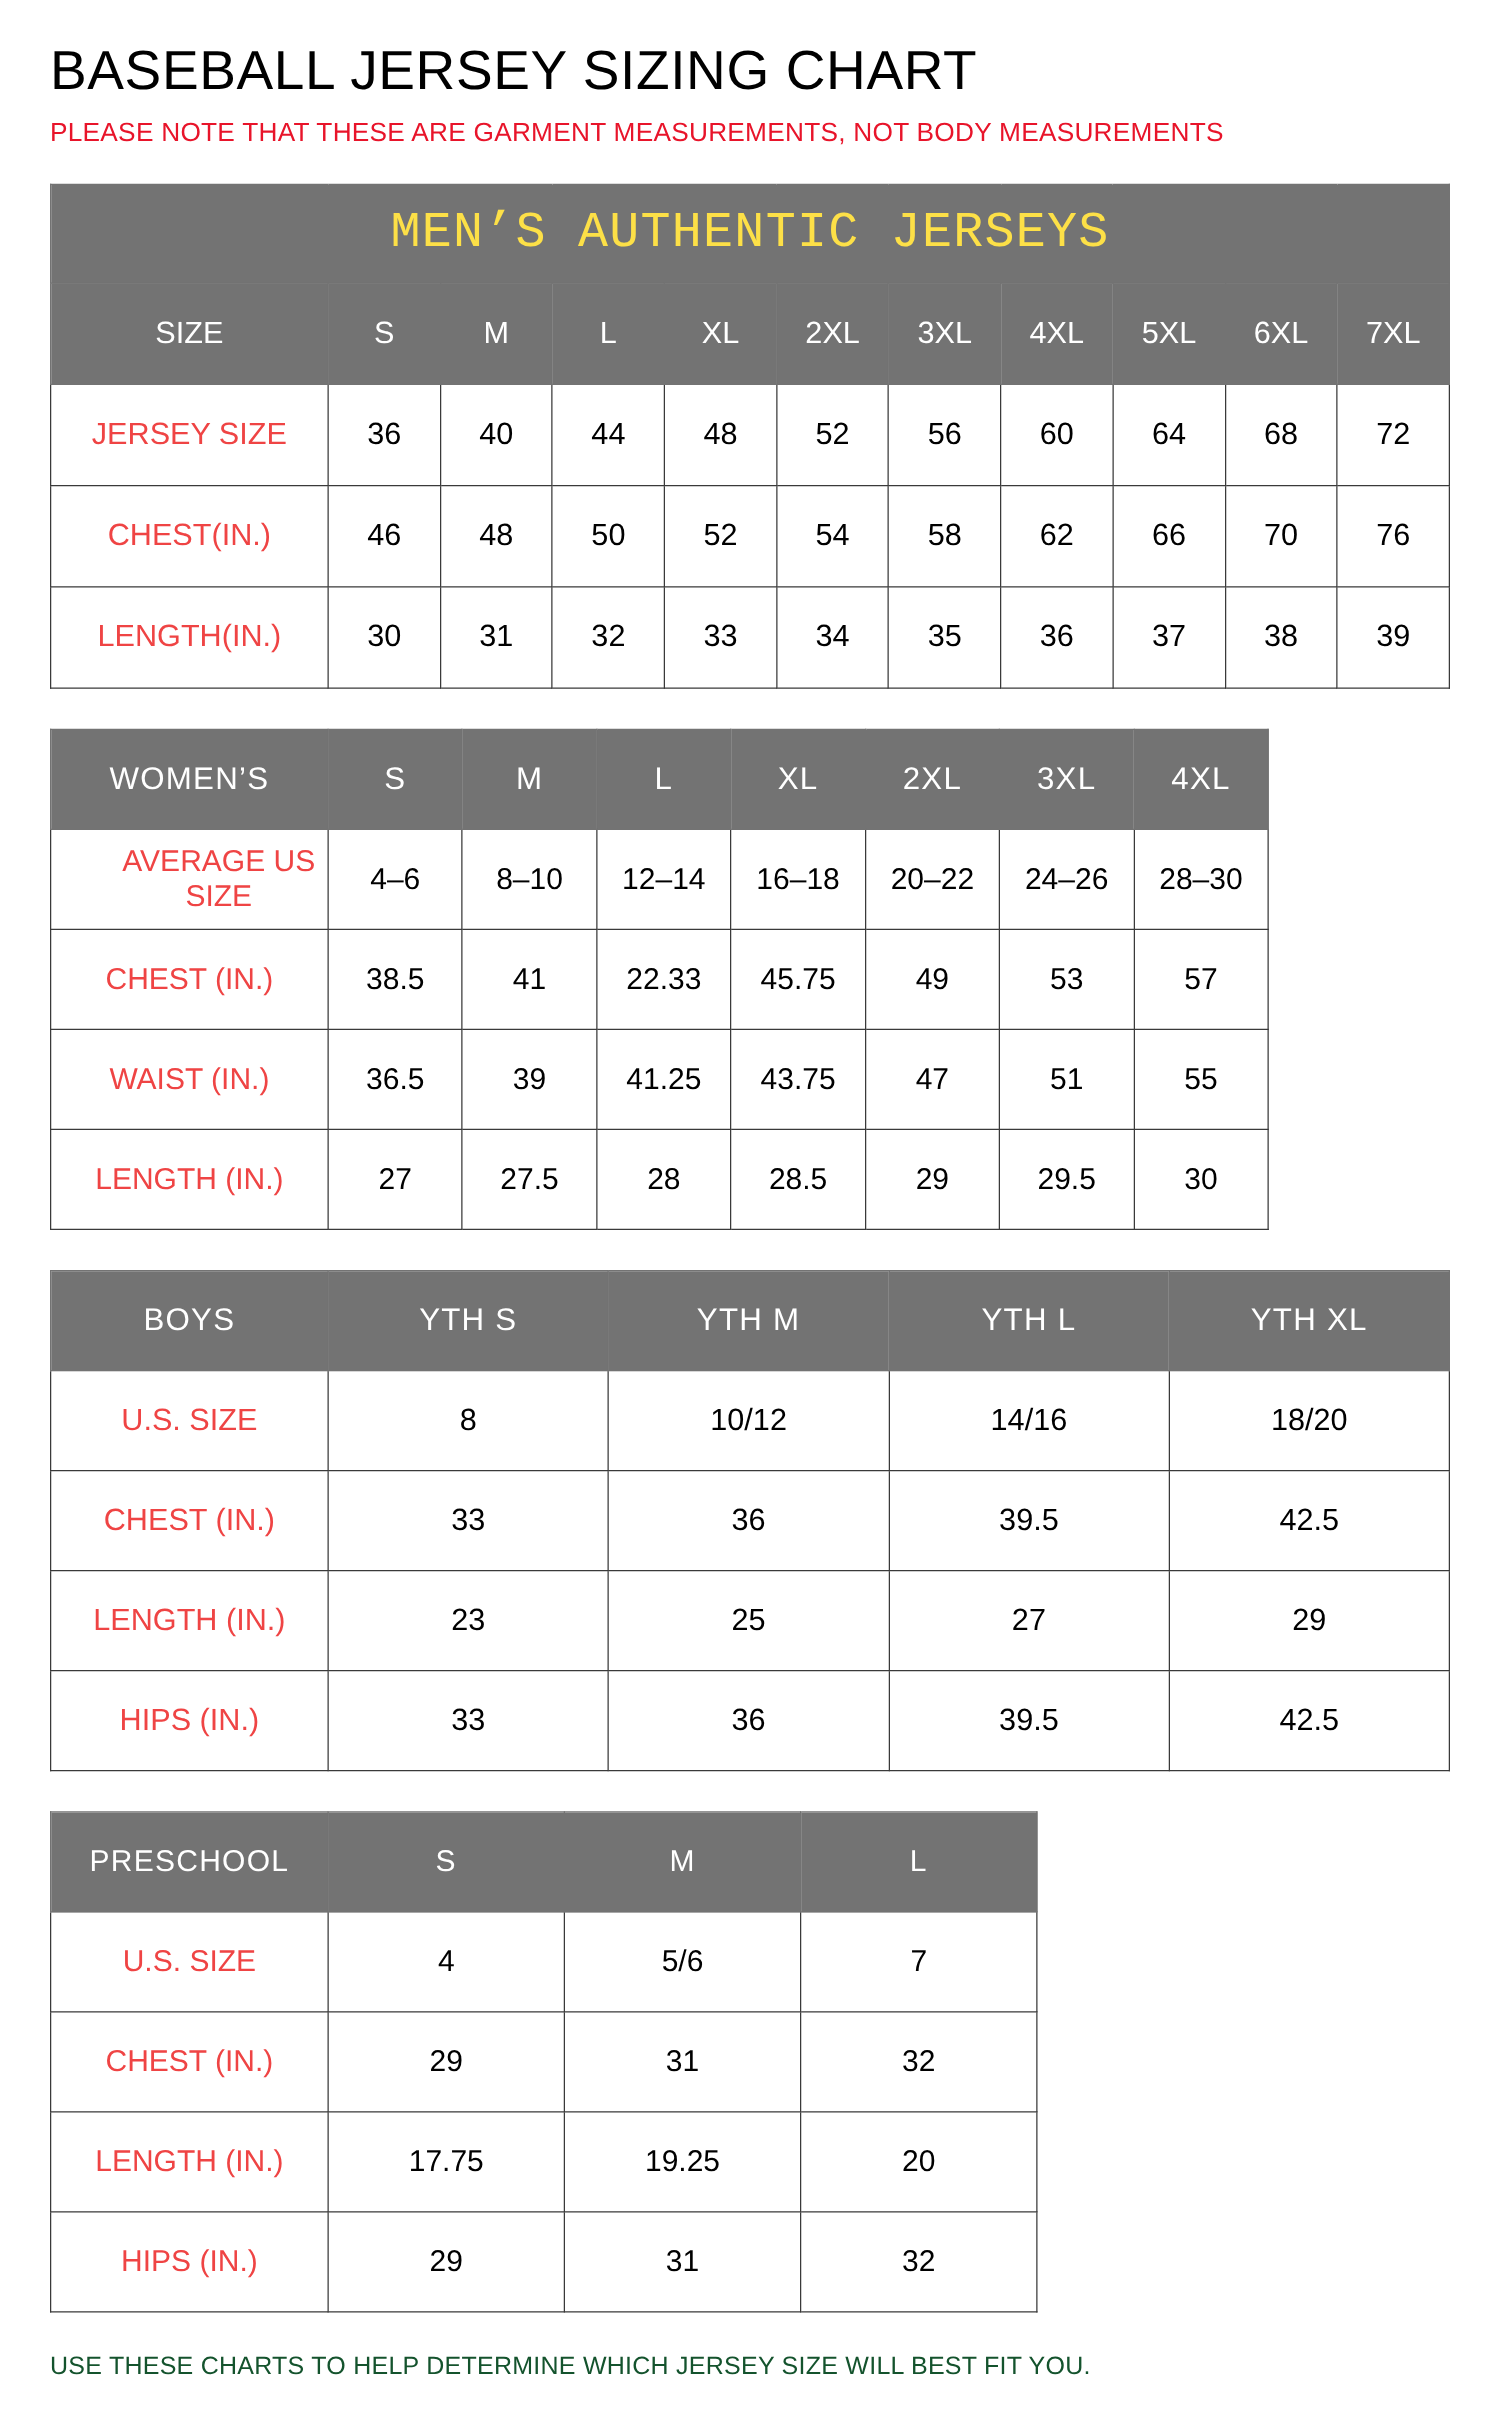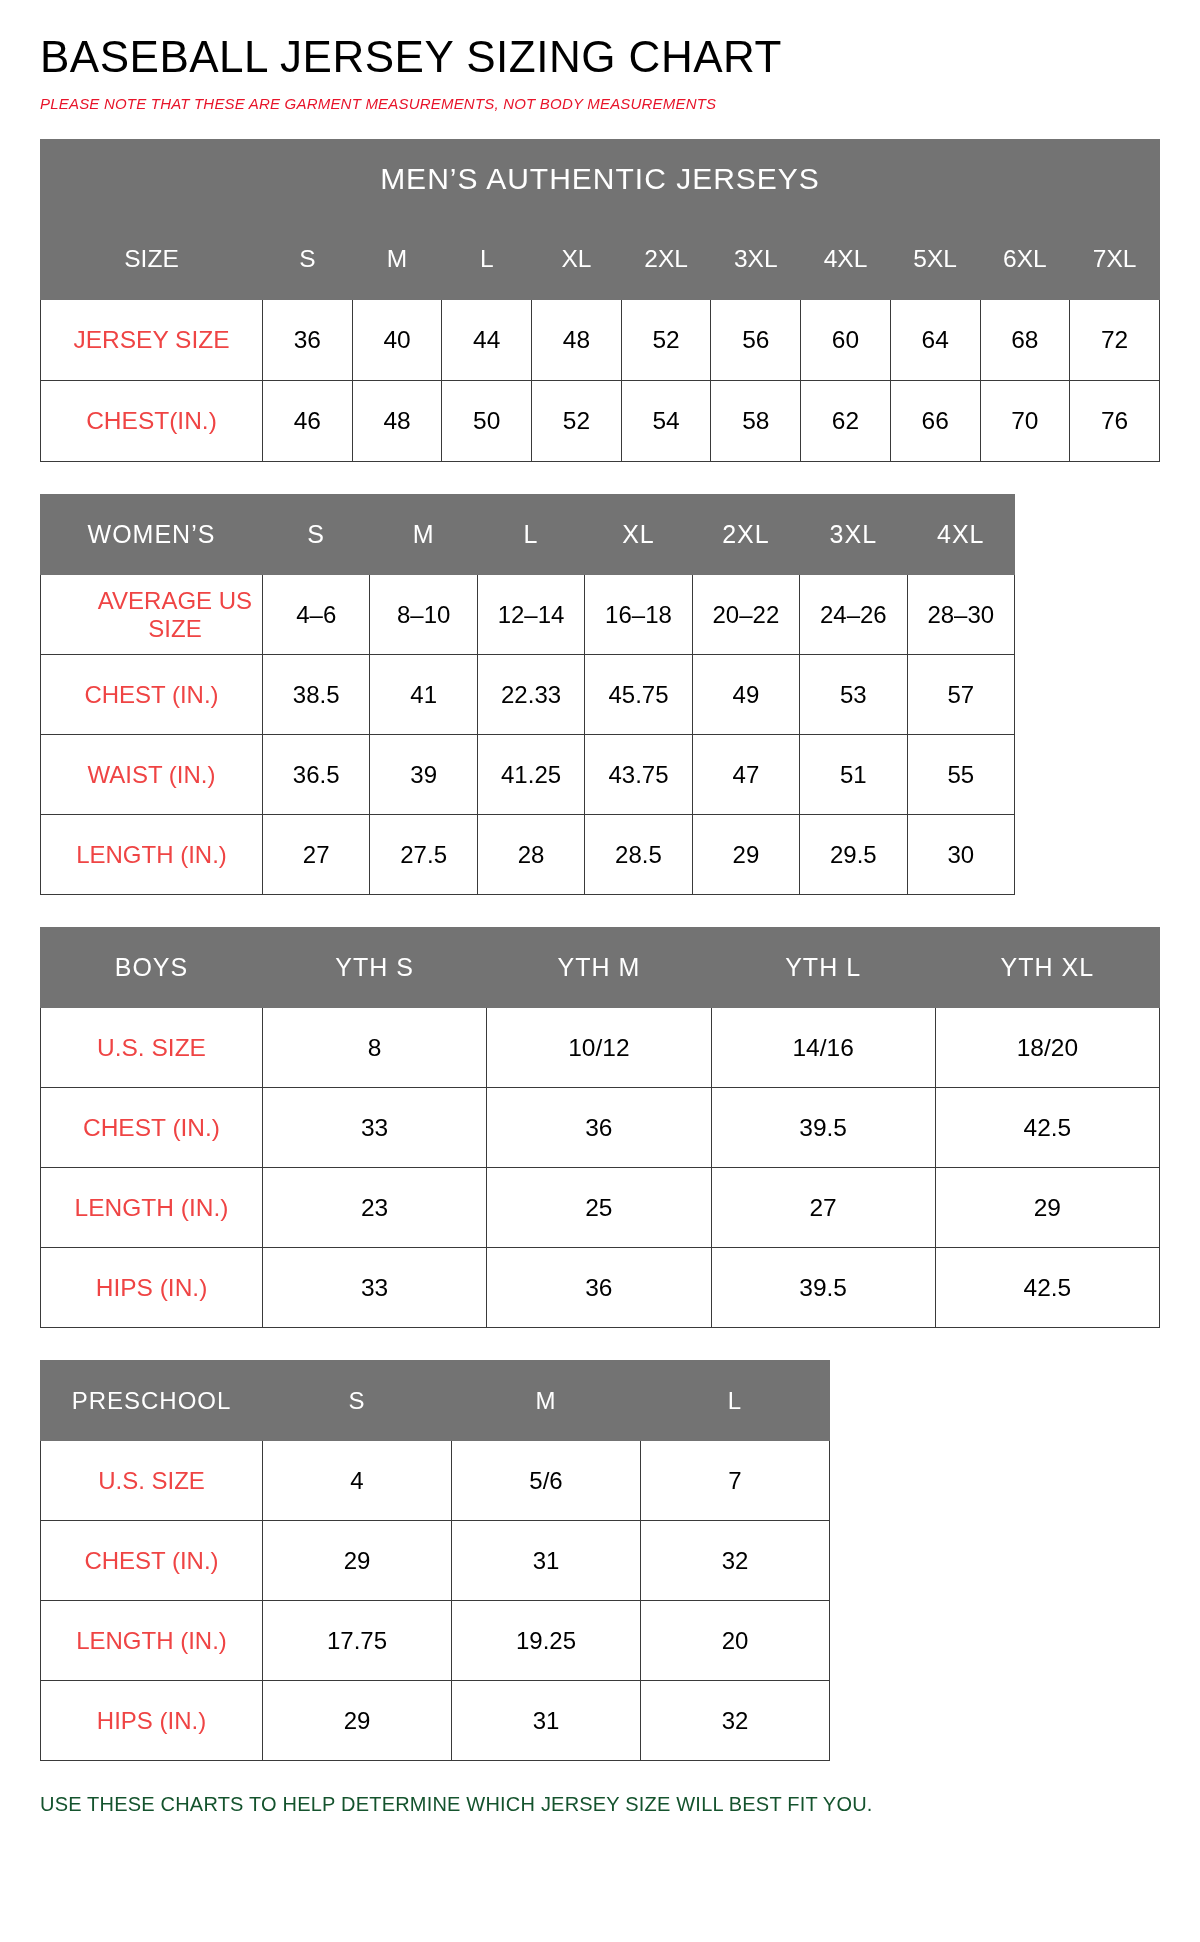--- a/index.html
+++ b/index.html
@@ -22,26 +22,25 @@
   h1.title {
     font-size: 44px;
     line-height: 1.05;
     font-weight: normal;
     letter-spacing: 0.5px;
     margin: 0 0 14px 0;
     color: #000;
   }
   .notice {
     color: #e8142a;
-    font-size: 15px;
+    font-size: 21px;
     line-height: 1.28;
     letter-spacing: 0.2px;
     margin: 0 0 26px 0;
     max-width: 1095px;
-    font-style: italic;
   }
   .footer-note {
     color: #14532d;
     font-size: 20px;
     letter-spacing: 0.2px;
     margin: 18px 0 40px 0;
   }
 
   table.size-table {
     border-collapse: collapse;
@@ -72,25 +71,26 @@
   }
   table.size-table td.rowhead {
     background: #ffffff;
     color: #ef4444;
   }
 
   
   #men-table { width: 1120px; }
   #men-table .banner {
     background: #737373;
-    color: #ffffff;
-    font-size: 30px;
+    color: #fde047;
+    font-size: 40px;
     letter-spacing: 1px;
     height: 76px;
     border-color: #737373;
+    font-family: Liberation Mono, monospace;
   }
   #men-table td { height: 78px; font-size: 24.5px; }
   #men-table td.rowhead { font-size: 24.5px; }
   #men-table col.c-label { width: 222px; }
 
   
   #women-table { width: 975px; }
   #women-table td { height: 77px; font-size: 24px; }
   #women-table tr.header-row td { font-size: 25px; letter-spacing: 1px; }
   #women-table col.c-label { width: 222px; }
@@ -167,20 +167,33 @@
         <td>48</td>
         <td>50</td>
         <td>52</td>
         <td>54</td>
         <td>58</td>
         <td>62</td>
         <td>66</td>
         <td>70</td>
         <td>76</td>
       </tr>
+      <tr>
+        <td class="rowhead">LENGTH(IN.)</td>
+        <td>30</td>
+        <td>31</td>
+        <td>32</td>
+        <td>33</td>
+        <td>34</td>
+        <td>35</td>
+        <td>36</td>
+        <td>37</td>
+        <td>38</td>
+        <td>39</td>
+      </tr>
     </tbody>
   </table>
 
   <table class="size-table" id="women-table">
     <colgroup>
       <col class="c-label">
       <col>
         <col>
         <col>
         <col>

